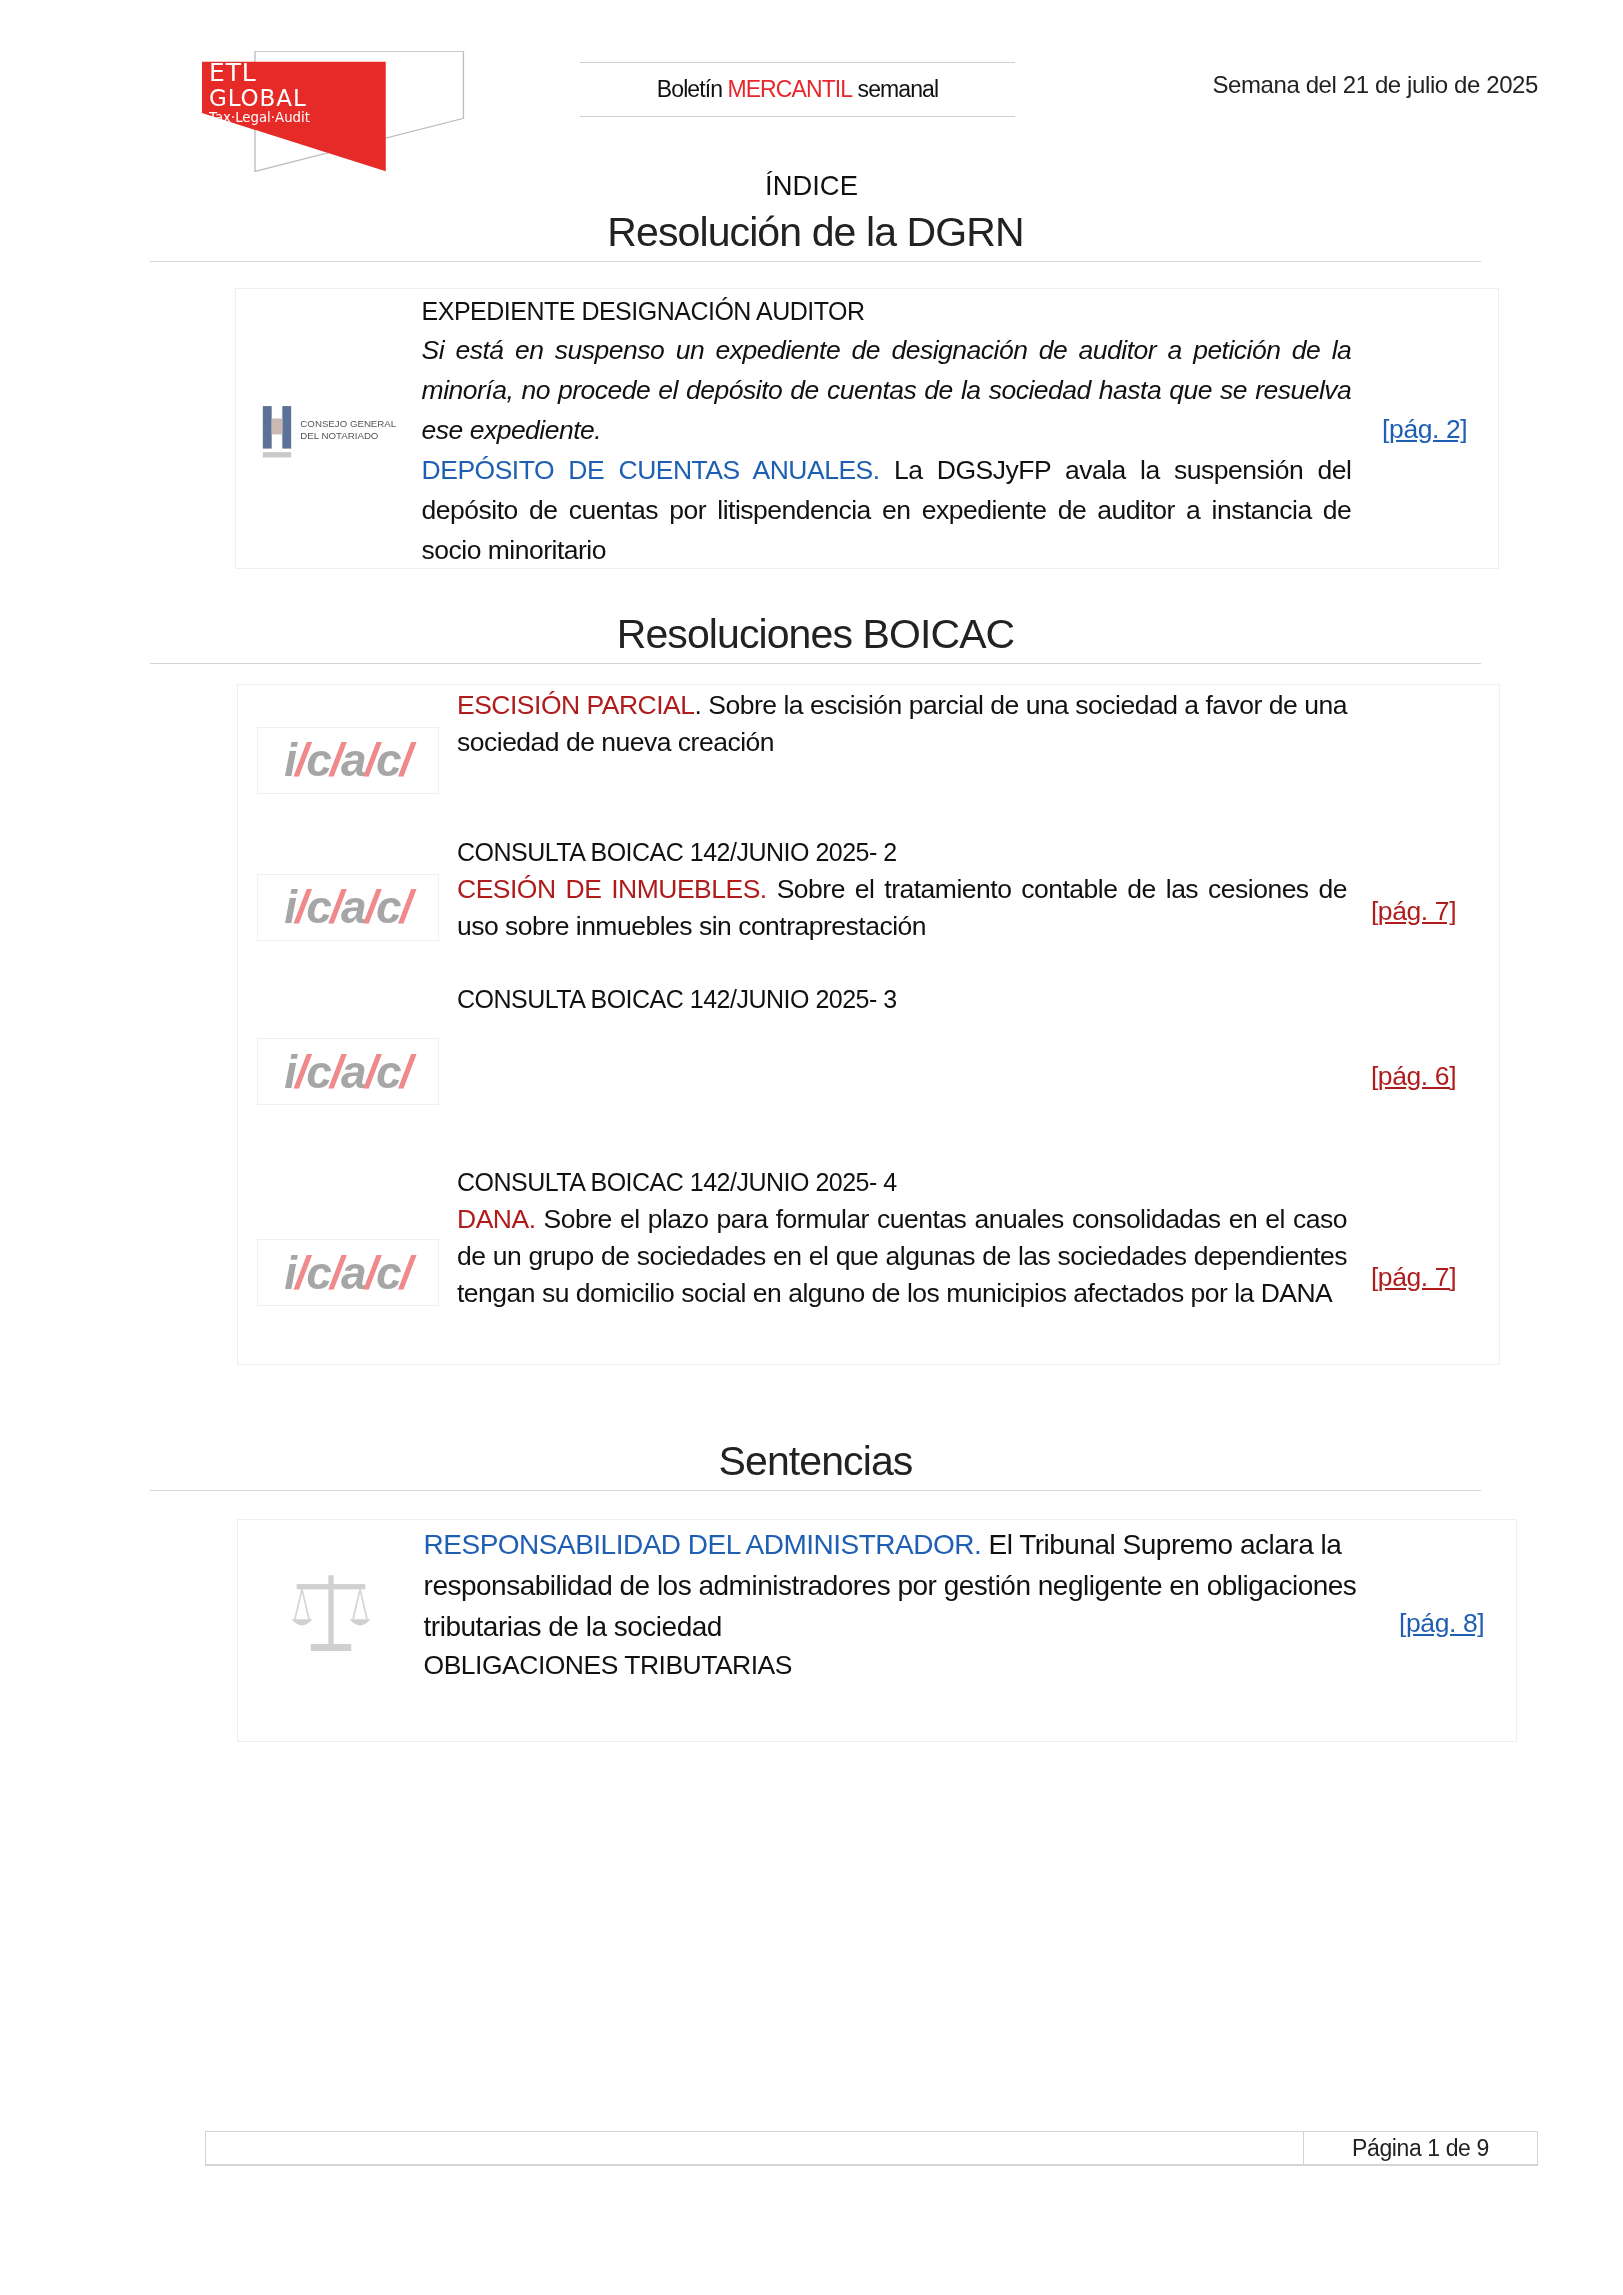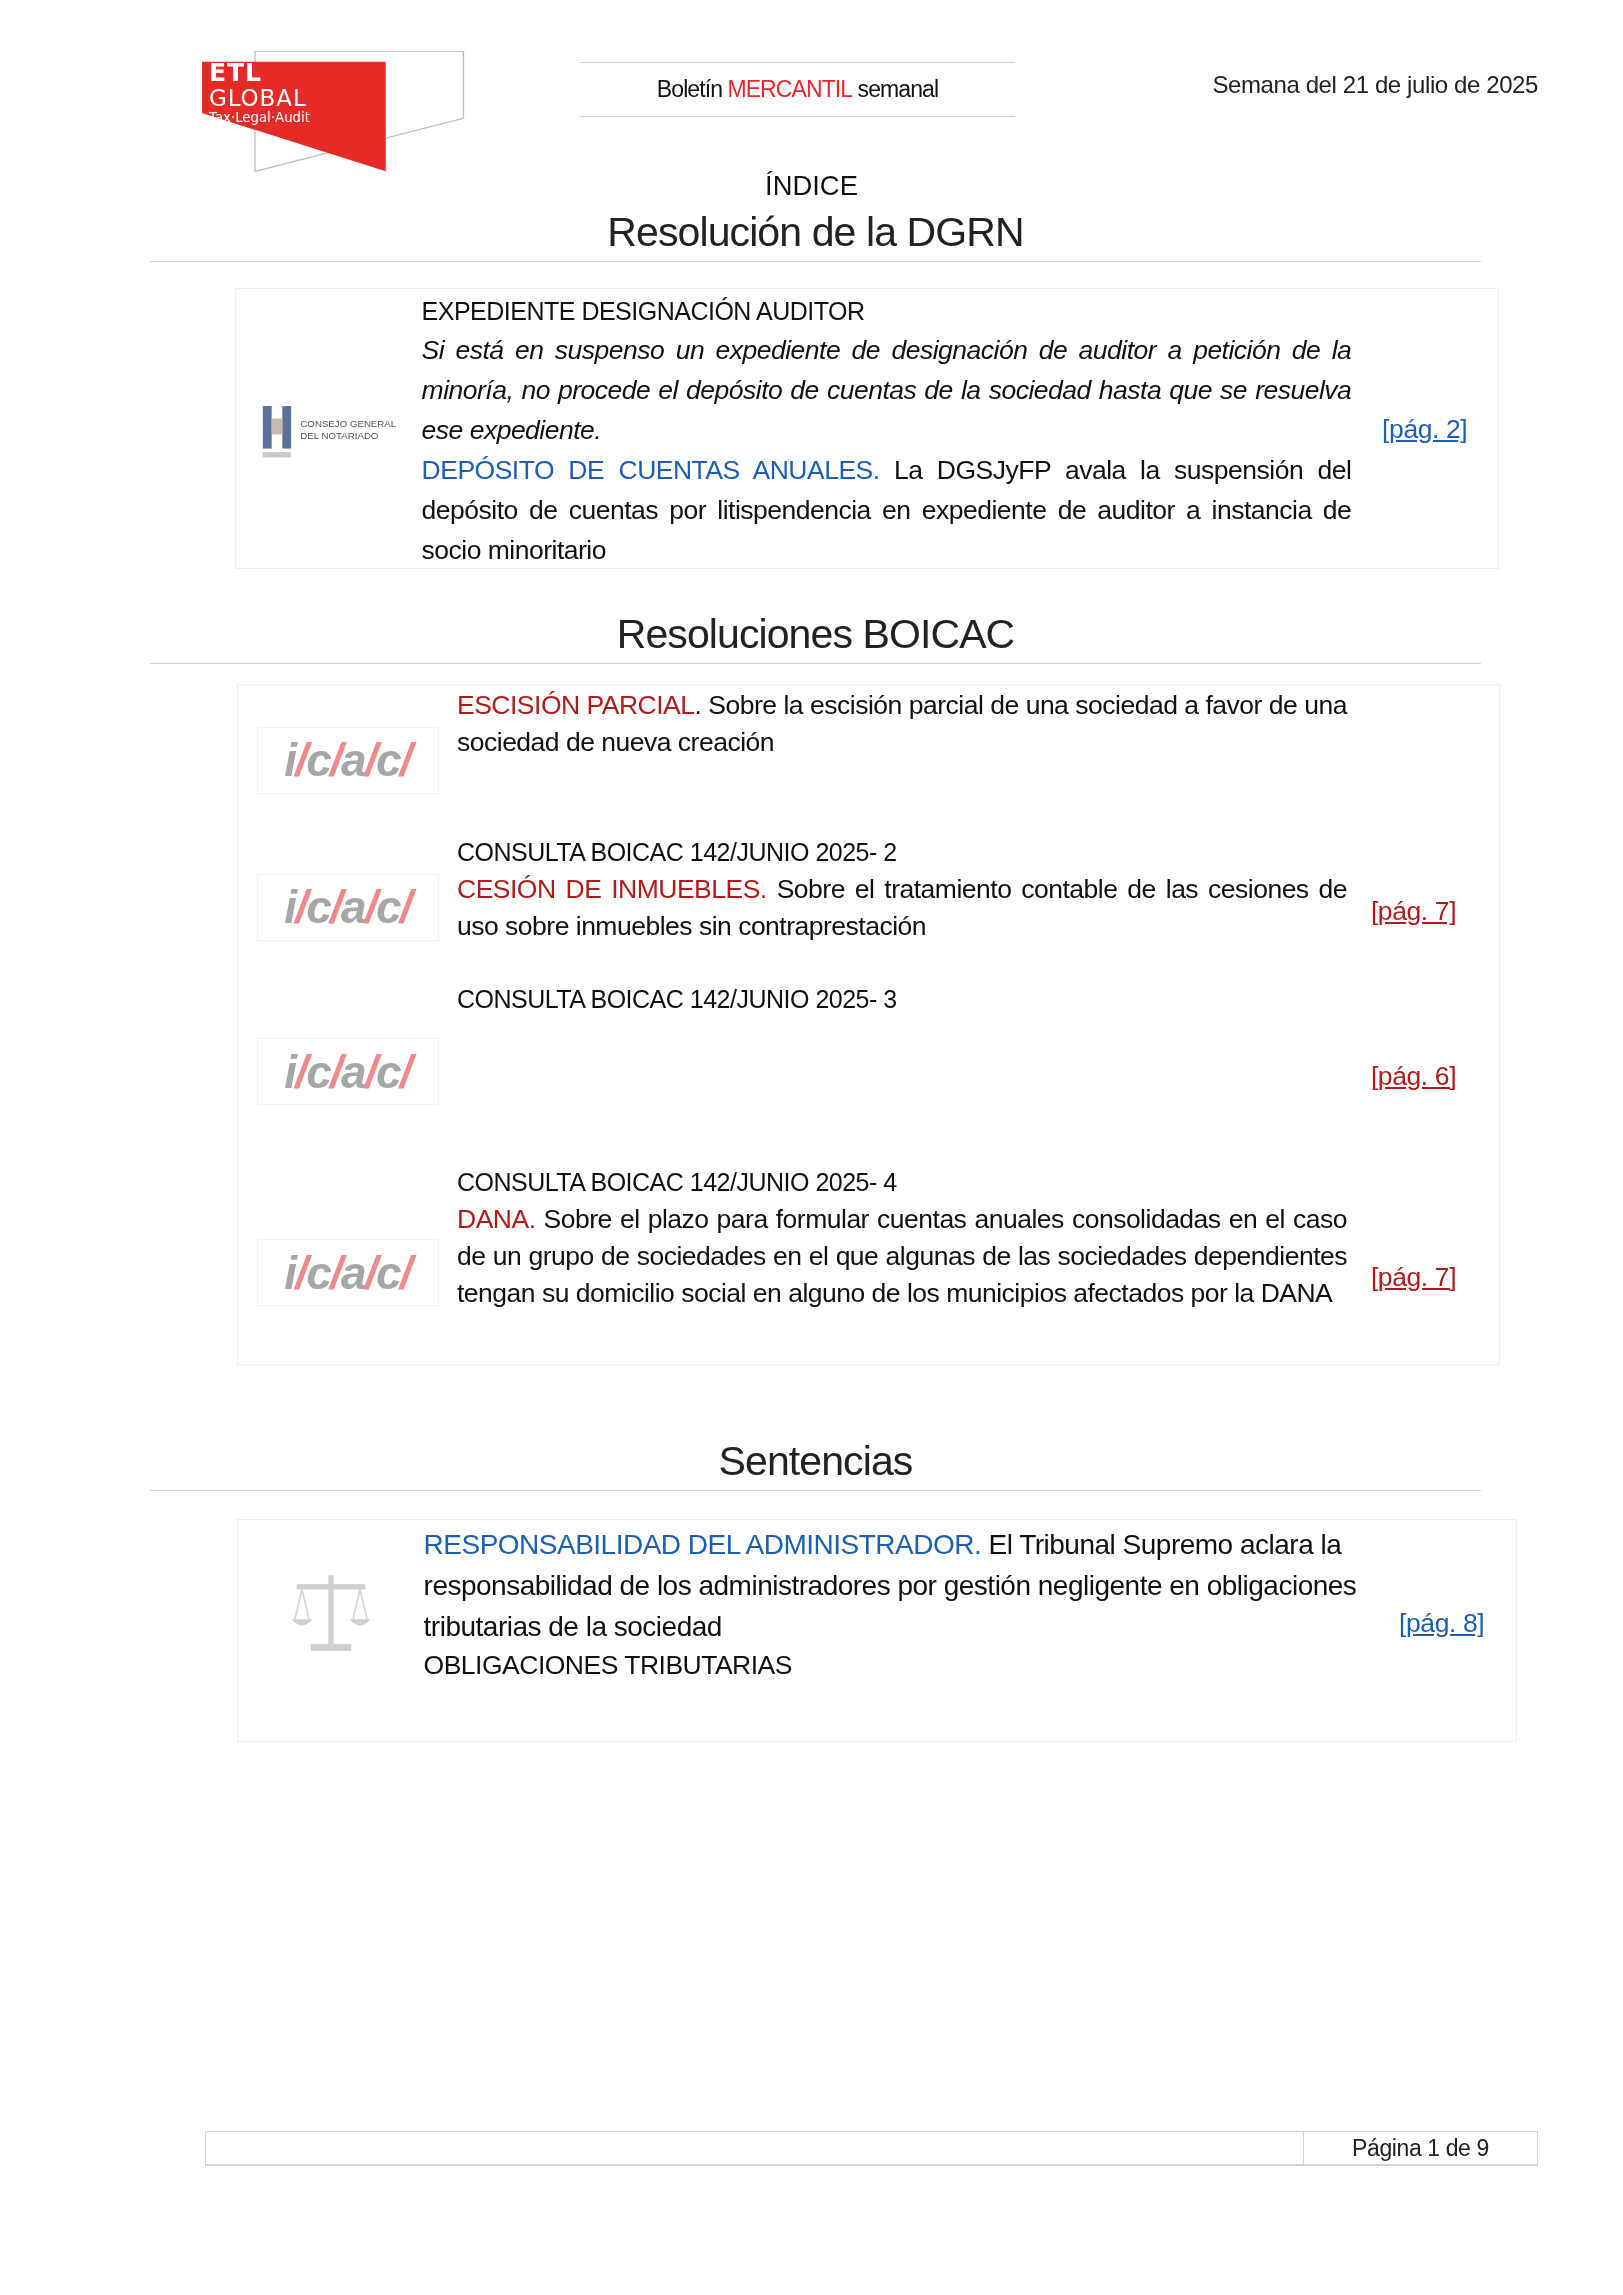--- a/index.html
+++ b/index.html
@@ -3,21 +3,21 @@
 <meta charset="utf-8">
 <style>
   * { box-sizing: border-box; margin: 0; padding: 0; }
   html, body { width: 1623px; height: 2295px; background: #ffffff; }
   body { position: relative; font-family: "Liberation Sans", sans-serif; color: #111; overflow: hidden; }
 
   
   .logo { position: absolute; left: 202px; top: 51px; width: 265px; height: 124px; }
   .logo svg { width: 265px; height: 124px; display: block; }
   .logo-text { position: absolute; left: 7px; top: 8.8px; color: #fff; font-family: "DejaVu Sans", sans-serif; line-height: 1; }
-  .logo-etl { font-size: 25px; font-weight: bold; letter-spacing: 0.9px; }
+  .logo-etl { font-size: 25px; font-weight: normal; letter-spacing: 0.9px; }
   .logo-global { font-size: 23px; letter-spacing: 0.9px; margin-top: 1.8px; }
   .logo-tla { font-size: 13.3px; margin-top: 1.8px; }
 
   .bulletin { position: absolute; left: 580px; top: 62px; width: 435px; height: 55px; border-top: 1.8px solid #d0d0d0; border-bottom: 1.8px solid #d0d0d0; display: flex; align-items: center; justify-content: center; font-size: 23px; letter-spacing: -0.9px; color: #111; text-align: right; }
   .bulletin .accent { color: #e8262b; margin: 0 5.3px; }
   .week { position: absolute; right: 85px; top: 71px; font-size: 24px; color: #222; letter-spacing: -0.4px; }
 
   .index-title { position: absolute; left: 0; width: 1623px; top: 170px; text-align: center; font-size: 27.4px; color: #111; }
 
   .section-title { position: absolute; left: 150px; width: 1331px; text-align: center; font-size: 41px; color: #222; letter-spacing: -0.9px; padding-bottom: 5.3px; border-bottom: 1.8px solid #d4d4d4; }

